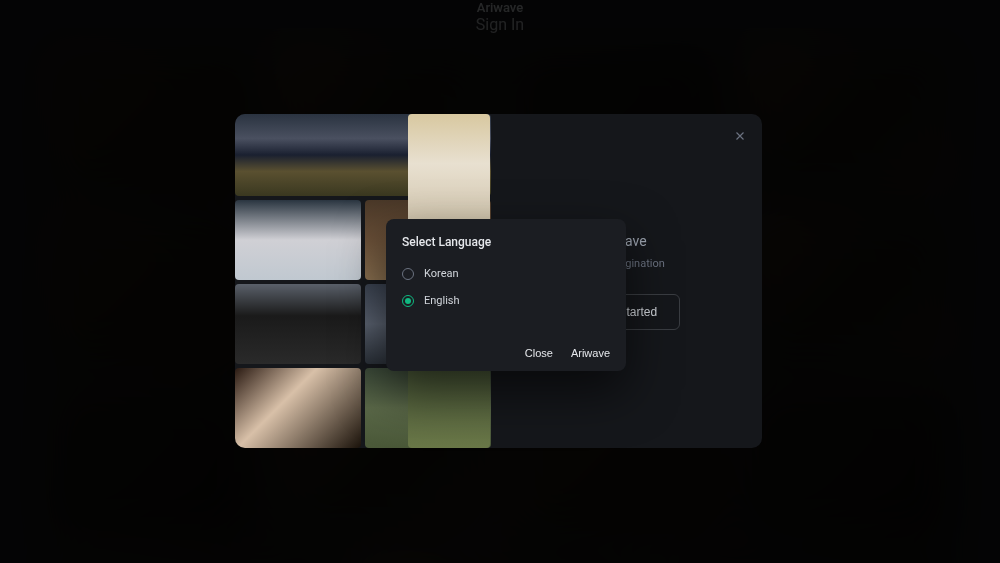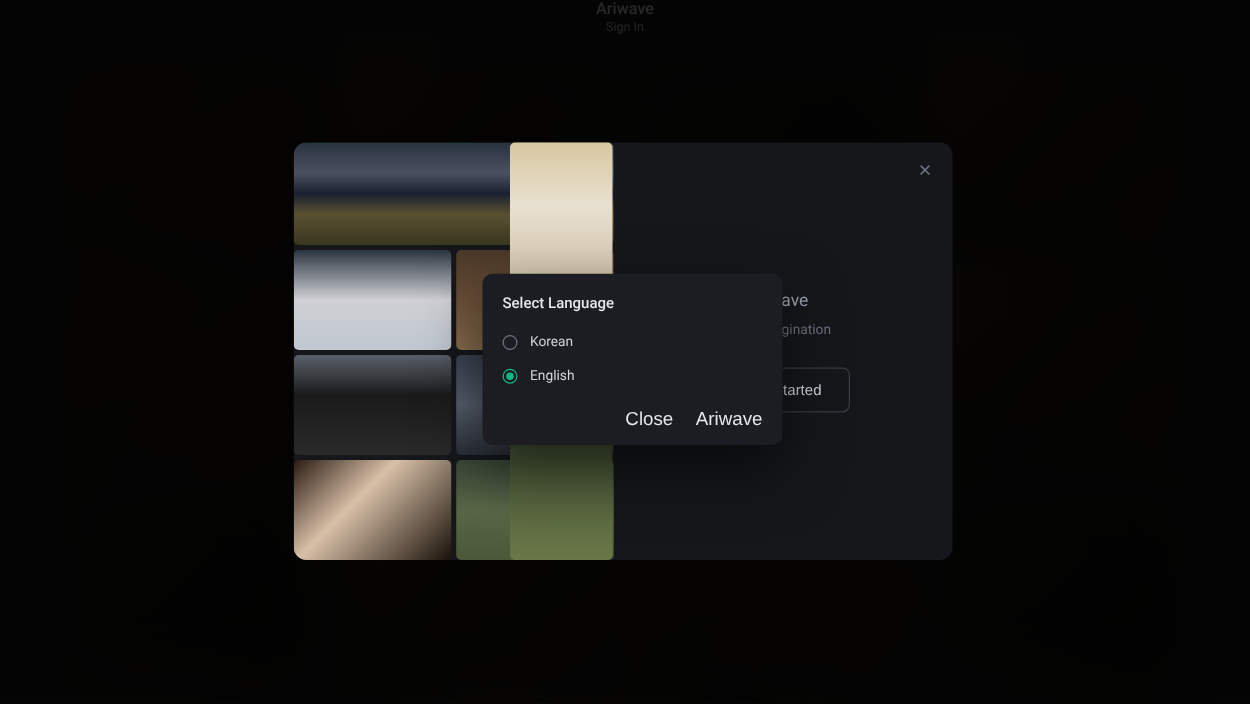--- a/index.html
+++ b/index.html
@@ -31,21 +31,21 @@
 .header {
   position: absolute; top:0; left:0; right:0;
   height: 28px;
   display:flex; align-items:center; justify-content:space-between;
   padding: 0 16px;
   background: rgba(10,11,13,0.45);
   z-index: 5;
   flex-direction: column;
 }
 .logo { font-size: 13px; font-weight: 500; color: rgba(229,231,235,0.35); }
-.signin { font-size: 10px; color: rgba(229,231,235,0.3); cursor:pointer; }
+.signin { font-size: 16px; color: rgba(229,231,235,0.3); cursor:pointer; }
 
 
 .overlay {
   position:absolute; inset:0;
   background: rgba(0,0,0,0.55);
   z-index:10;
 }
 
 
 .welcome-modal {
@@ -146,22 +146,22 @@
 .radio.checked::after {
   content:""; width:6px; height:6px;
   background:#10b981; border-radius:50%;
 }
 .lang-label { font-size:11px; color:#d1d5db; }
 .lang-actions {
   display:flex; justify-content:flex-end; gap:18px;
 }
 .lang-btn {
   background:none; border:none;
-  font-size:15px; font-weight:500;
-  color:#e5e7eb; cursor:pointer;
+  font-size:11px; font-weight:500;
+  color:#e5e7eb; cursor:pointer;margin-top:20px;
 }
 </style>
 </head>
 <body>
 
 <div class="bg-blur">
   <div></div>
     <div></div>
     <div></div>
     <div></div>

